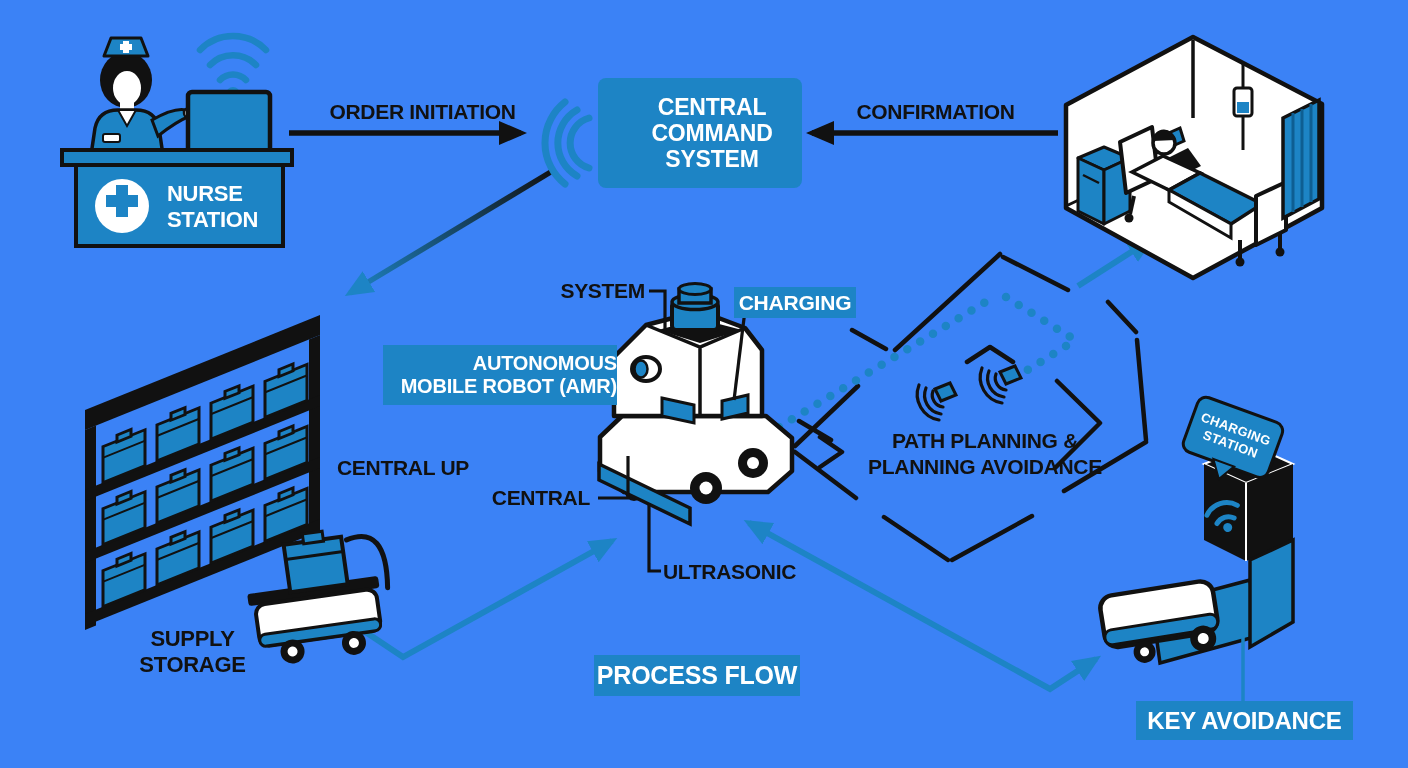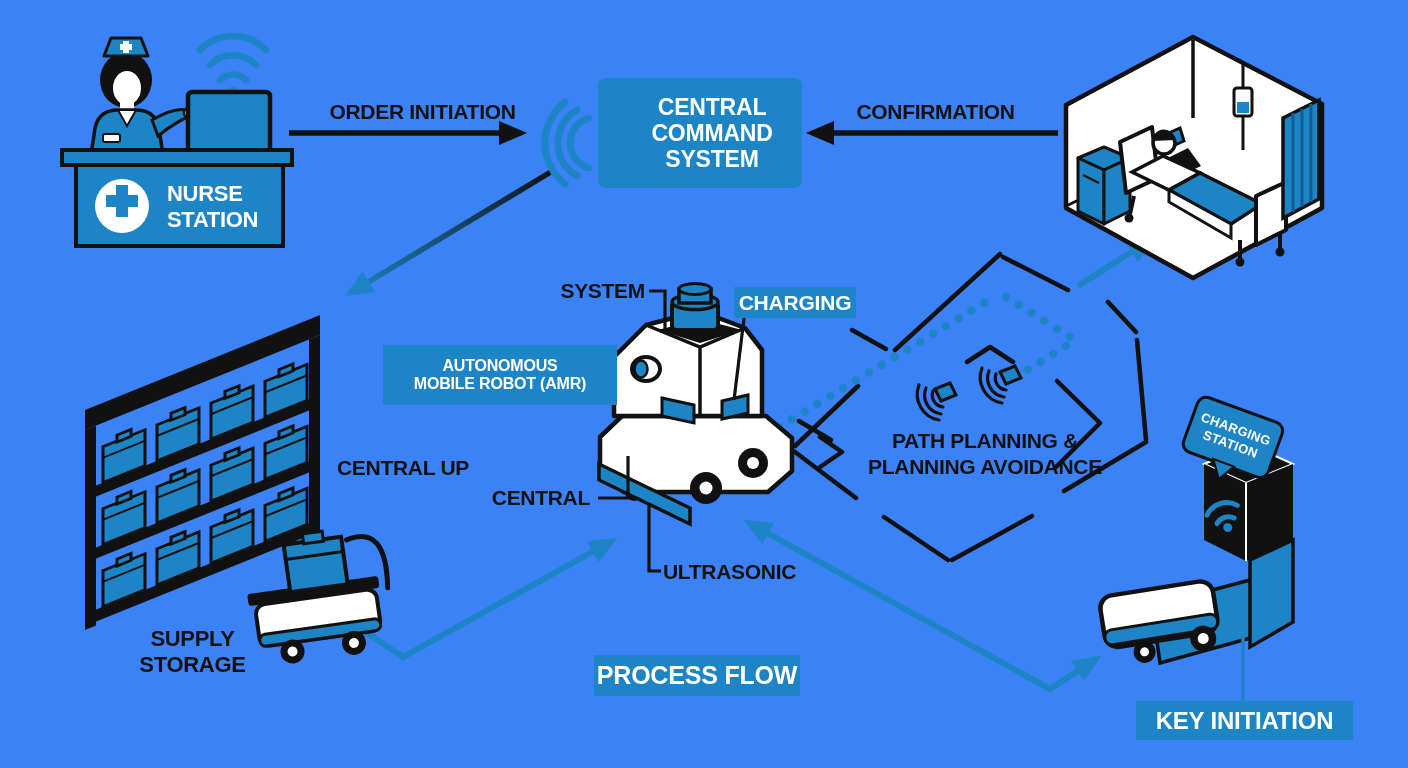--- a/index.html
+++ b/index.html
@@ -299,21 +299,21 @@
 </div>
 
 <div class="lbl right" style="left:555px;top:280px;width:90px;font-size:21px;">
   <span>SYSTEM</span>
 </div>
 
 <div class="bluebox" style="left:734px;top:287px;width:122px;height:31px;font-size:21px;">
   <span>CHARGING</span>
 </div>
 
-<div class="bluebox" style="left:383px;top:345px;width:234px;height:60px;font-size:16px;">
+<div class="bluebox" style="left:383px;top:345px;width:234px;height:60px;font-size:20px;align-items:flex-end;">
   <span>AUTONOMOUS</span>
   <span>MOBILE ROBOT (AMR)</span>
 </div>
 
 <div class="lbl right" style="left:478px;top:487px;width:112px;font-size:21px;">
   <span>CENTRAL</span>
 </div>
 
 <div class="lbl" style="left:663px;top:561px;font-size:21px;">
   <span>ULTRASONIC</span>
@@ -328,16 +328,16 @@
   <span>PROCESS FLOW</span>
 </div>
 
 <div class="bluebox" style="left:1189px;top:411px;width:88px;height:52px;background:transparent;
             transform:rotate(20deg);font-size:13px;line-height:1.2;letter-spacing:0.3px;">
   <span>CHARGING</span>
   <span>STATION</span>
 </div>
 
 <div class="bluebox" style="left:1136px;top:701px;width:217px;height:39px;font-size:24px;">
-  <span>KEY INITIATION</span>
+  <span>KEY AVOIDANCE</span>
 </div>
 
 </div>
 
 </body></html>

